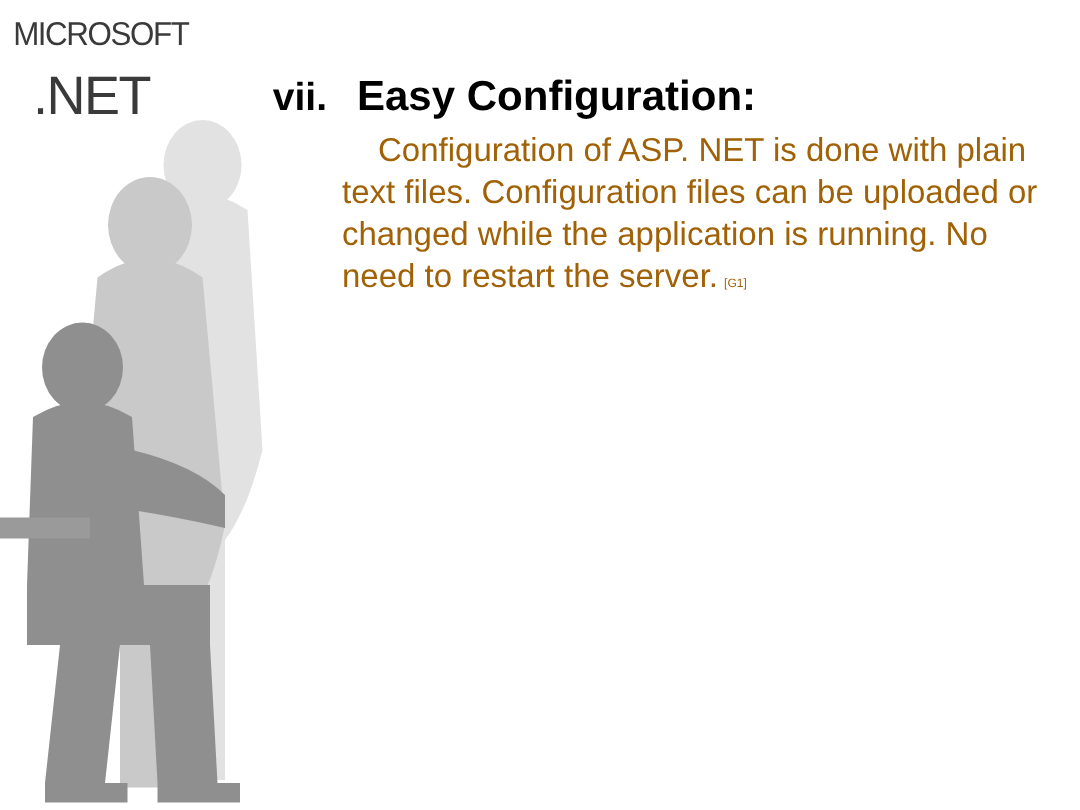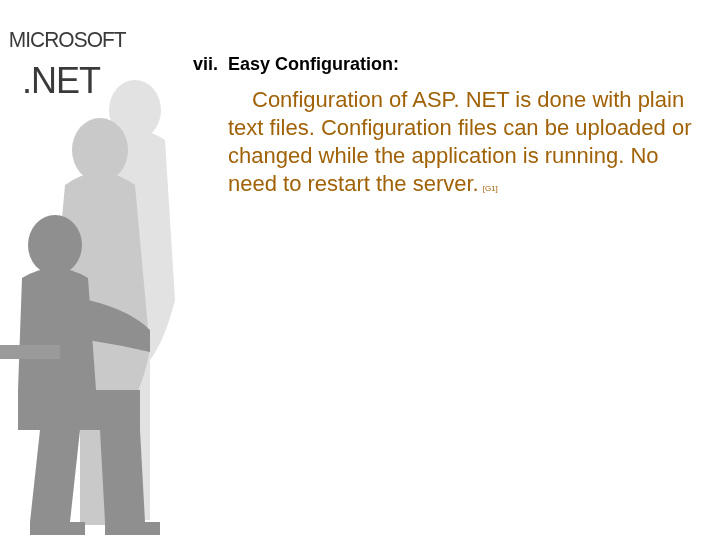--- a/index.html
+++ b/index.html
@@ -24,21 +24,21 @@
     top: 0;
     width: 200px;
     height: 540px;
     z-index: 0;
     pointer-events: none;
   }
   
   .logo {
     position: absolute;
     left: 6px;
-    top: 29px;
+    top: 12px;
     width: 110px;
     text-align: center;
     z-index: 2;
     font-family: Impact, "Arial Black", sans-serif;
     color: #3a3a3a;
     line-height: 1;
   }
   .logo-top {
     font-size: 22px;
     letter-spacing: -1px;
@@ -61,28 +61,28 @@
     margin-bottom: 38px;
   }
   .row {
     display: flex;
     align-items: flex-start;
   }
   .marker {
     width: 58px;
     flex: 0 0 58px;
     text-align: right;
-    padding-right: 10px;
-    font-size: 18px;
+    padding-right: 20px;
+    font-size: 26px;
     font-weight: bold;
     color: #000;
     line-height: 28px;
   }
   .heading {
-    font-size: 18px;
+    font-size: 28px;
     font-weight: bold;
     color: #000;
     line-height: 28px;
   }
   .body {
     margin-left: 68px;
     margin-top: 8px;
     font-size: 22px;
     color: #a16207;
     line-height: 28px;

